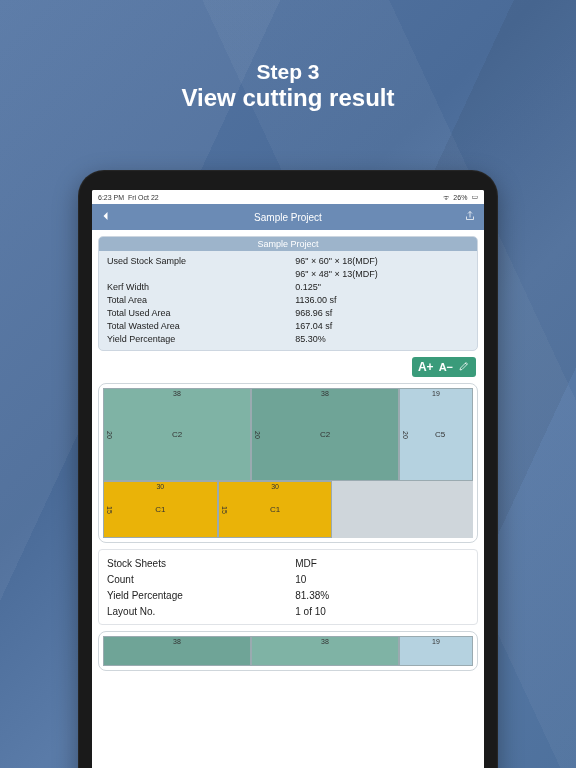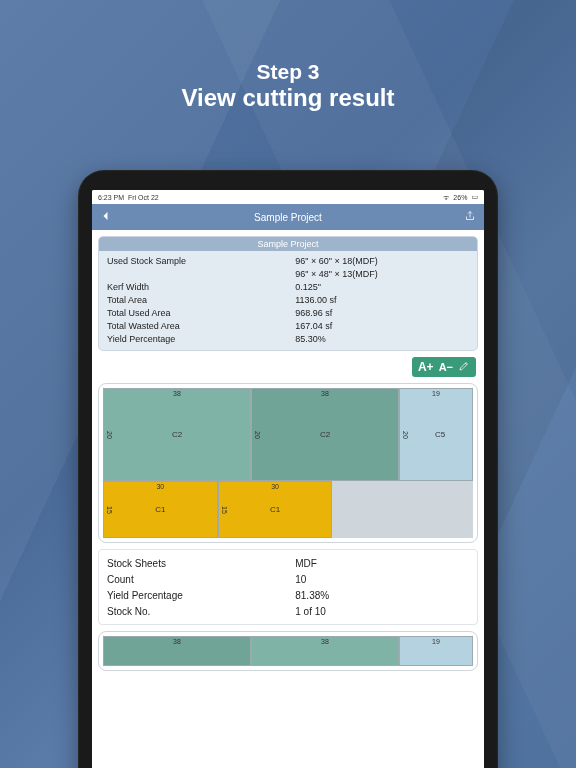--- a/index.html
+++ b/index.html
@@ -214,21 +214,21 @@
             </div>
           <div class="drow">
               <div class="dlabel">Count</div>
               <div class="dval">10</div>
             </div>
           <div class="drow">
               <div class="dlabel">Yield Percentage</div>
               <div class="dval">81.38%</div>
             </div>
           <div class="drow">
-              <div class="dlabel">Stock No.</div>
+              <div class="dlabel">Layout No.</div>
               <div class="dval">1 of 10</div>
             </div>
         </div>
 
         <div class="layout-box">
           <div class="sheet sheet2">
             <div class="piece tealD" style="left:0;top:0;width:40%;height:100%;">
               <span class="lbl-top">38</span>
             </div>
             <div class="piece teal" style="left:40%;top:0;width:40%;height:100%;">

